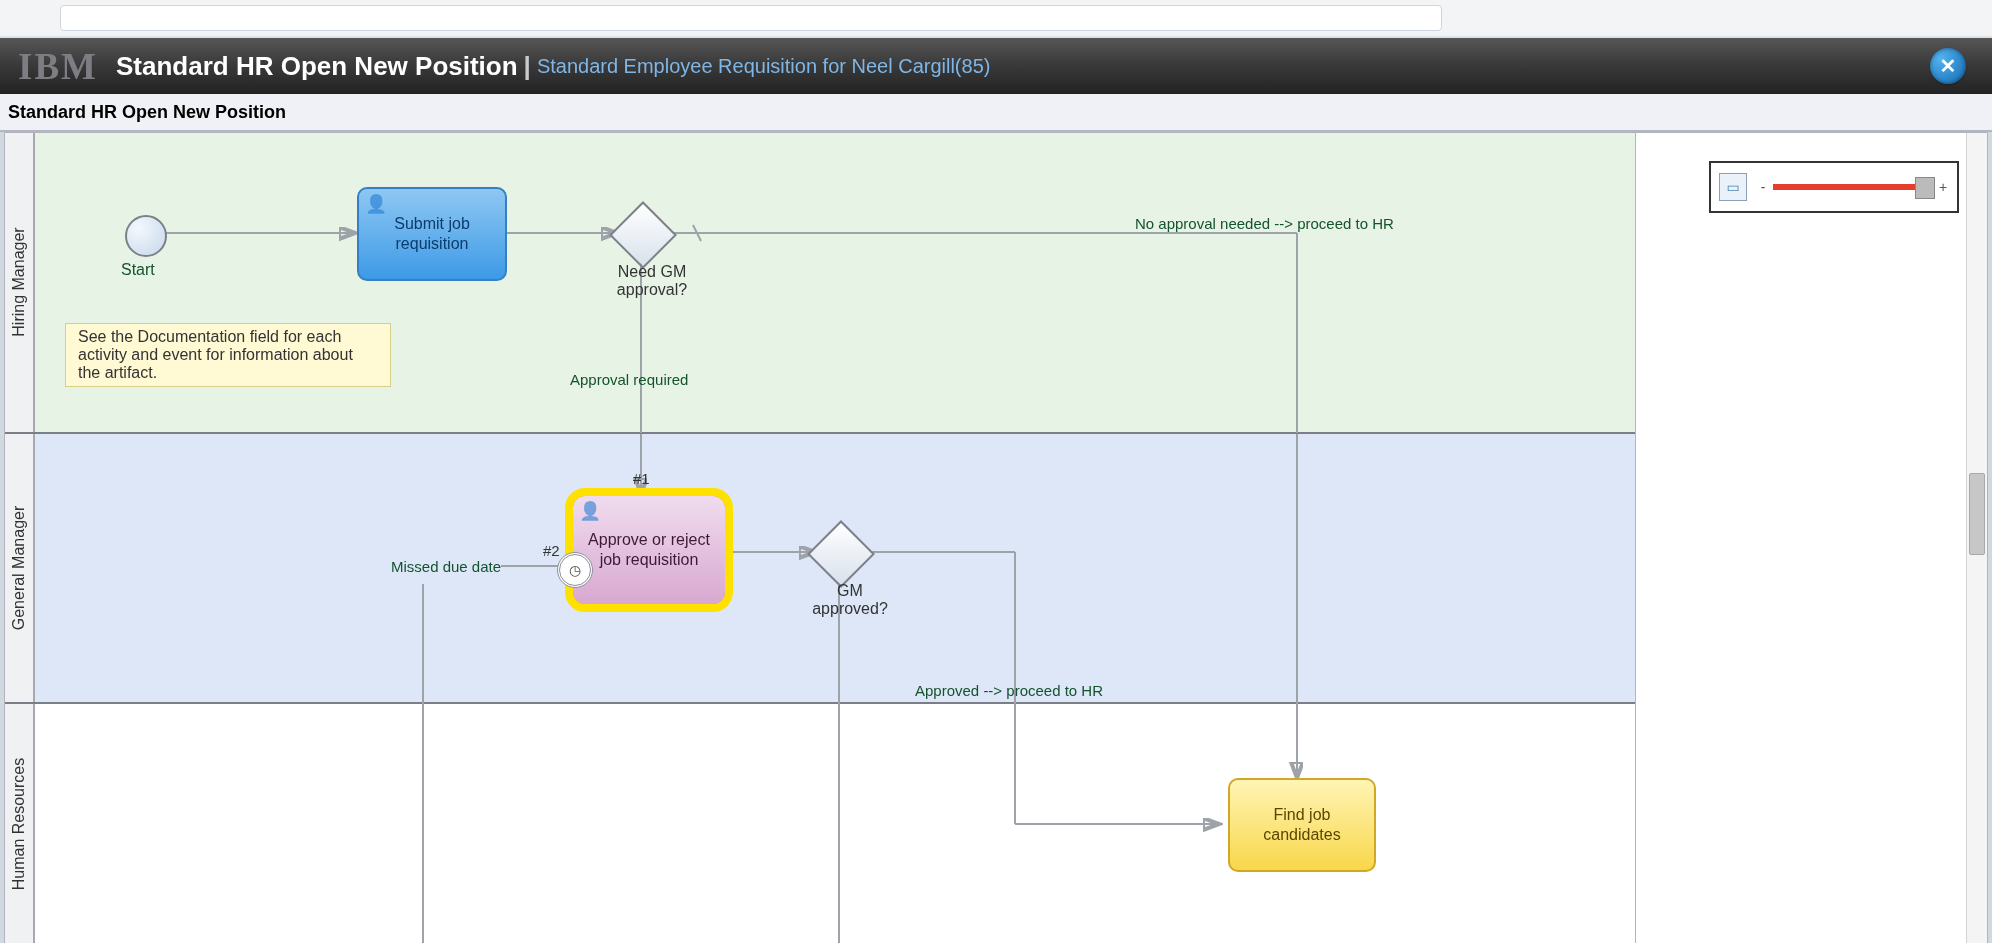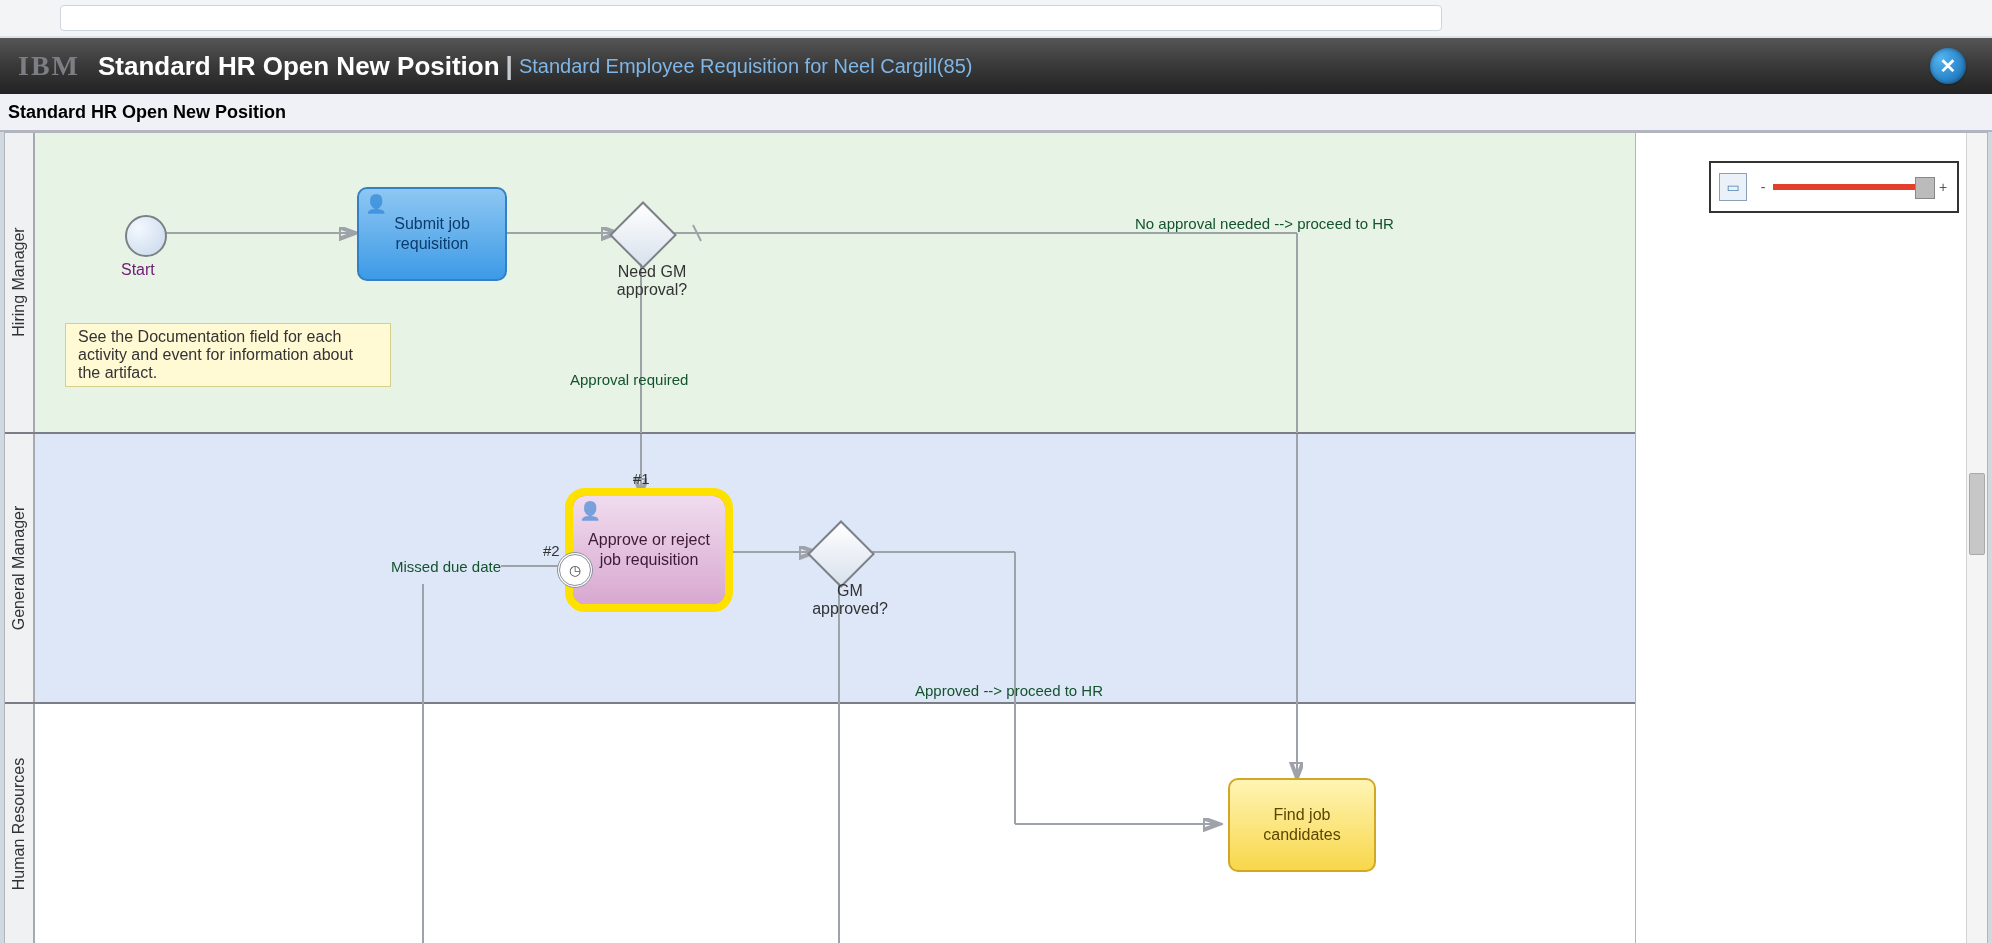--- a/index.html
+++ b/index.html
@@ -36,21 +36,21 @@
     height: 56px;
     background: linear-gradient(to bottom, #565656 0%, #3b3b3b 45%, #222 100%);
     display: flex;
     align-items: center;
     padding: 0 18px;
     position: relative;
   }
   .ibm-logo {
     font-family: Georgia, "Times New Roman", serif;
     font-weight: 900;
-    font-size: 28px;
+    font-size: 37px;
     letter-spacing: 2px;
     color: #7d7e83;
     margin-right: 18px;
   }
   .topbar .title {
     color: #fff;
     font-weight: bold;
     font-size: 26px;
   }
   .topbar .sep {
@@ -144,21 +144,21 @@
   .start-event {
     position: absolute;
     width: 38px; height: 38px;
     border: 2px solid #7c8088;
     border-radius: 50%;
     background: radial-gradient(circle at 30% 30%, #f3f8fe, #c6d7ea);
   }
   .start-label {
     position: absolute;
     font-size: 16px;
-    color: #701a75;
+    color: #14532d;
   }
   .task {
     position: absolute;
     border-radius: 10px;
     box-sizing: border-box;
     text-align: center;
     display: flex;
     align-items: center;
     justify-content: center;
     font-size: 16px;

